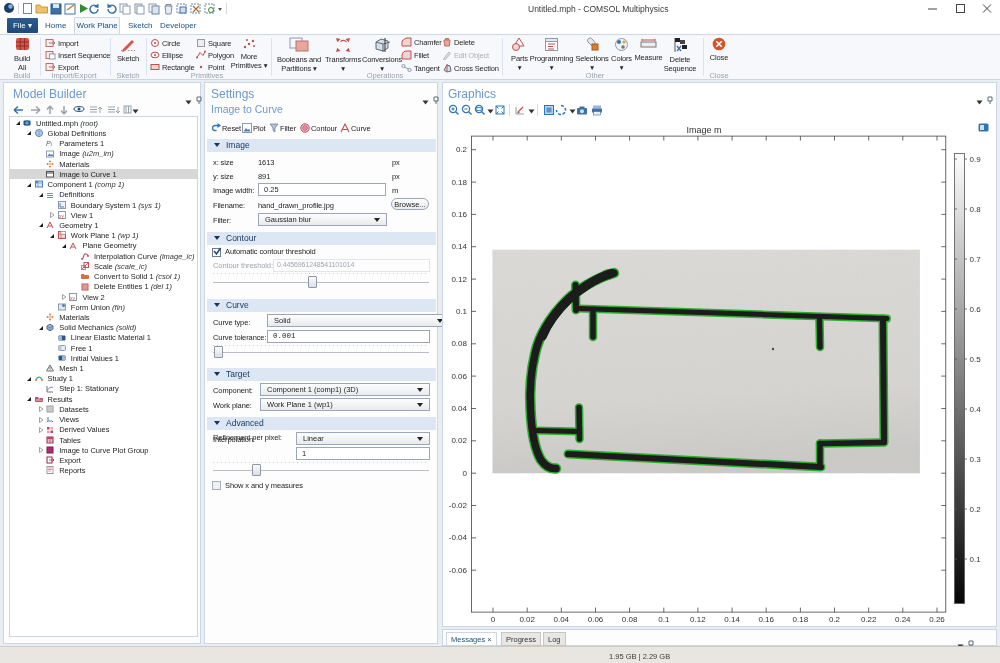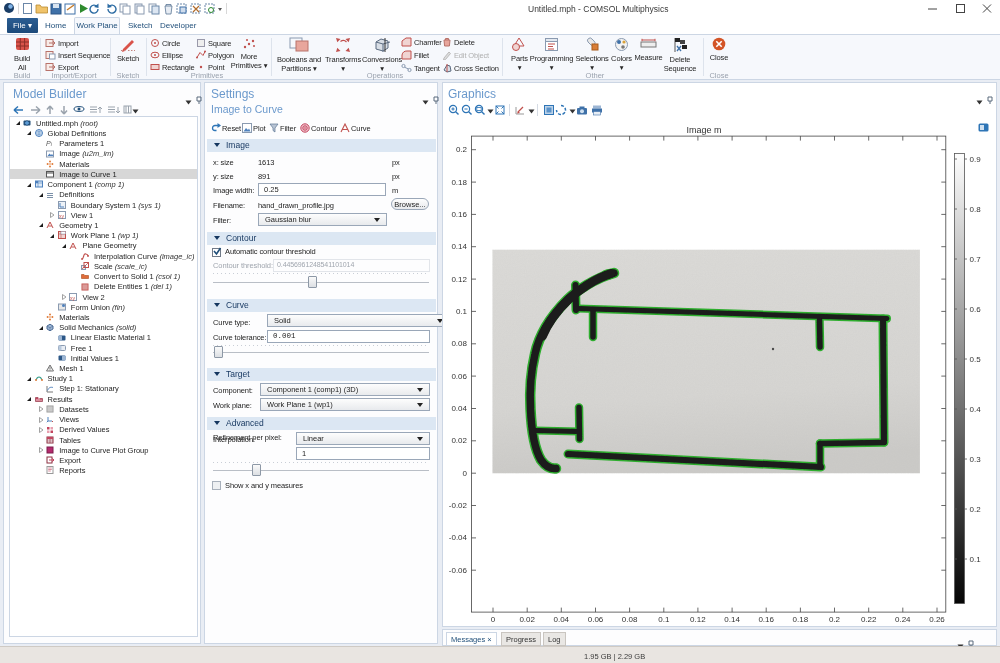--- a/index.html
+++ b/index.html
@@ -895,13 +895,13 @@
   <div class="mtab" style="left:3px;background:#fff;border-color:#ccd6e4;color:#1f4e79;">Messages ×</div>
   <div class="mtab" style="left:58px;">Progress</div>
   <div class="mtab" style="left:100px;">Log</div>
   <div class="abs" style="left:514px;top:5px;white-space:nowrap;"><svg width="7" height="5" viewBox="0 0 7 5">
         <path d="M0.5 0.5 L6.5 0.5 3.5 4.5z" fill="#333"></path>
       </svg> <svg width="6" height="9" viewBox="0 0 6 9">
         <path d="M1 1 h4 v4 h-4z M3 5 v3" fill="none" stroke="#5a6a7d" stroke-width="1"></path>
       </svg></div>
 </div>
 <div id="statusbar">
-    <span style="position:absolute;left:584px;top:4.5px;font-size:7.5px;">1.95 GB | 2.29 GB</span>
+    <span style="position:absolute;left:609px;top:4.5px;font-size:7.5px;">1.95 GB | 2.29 GB</span>
   </div>
 </body></html>

